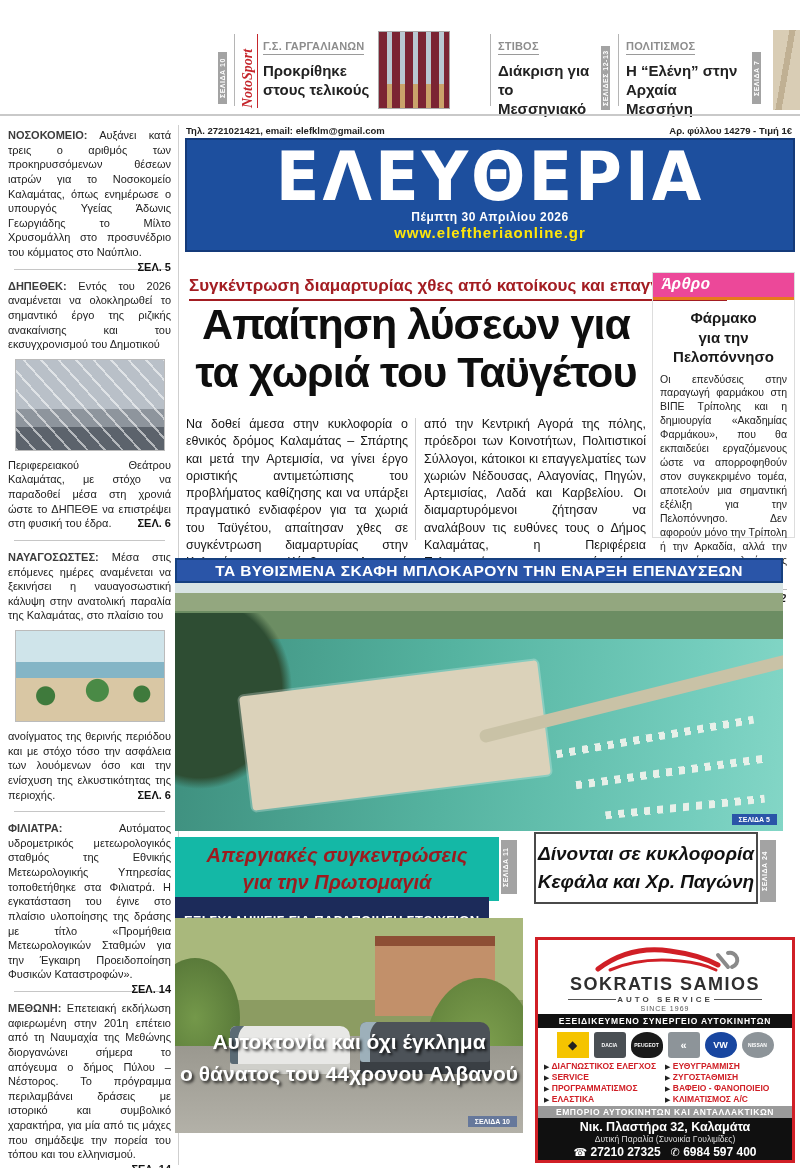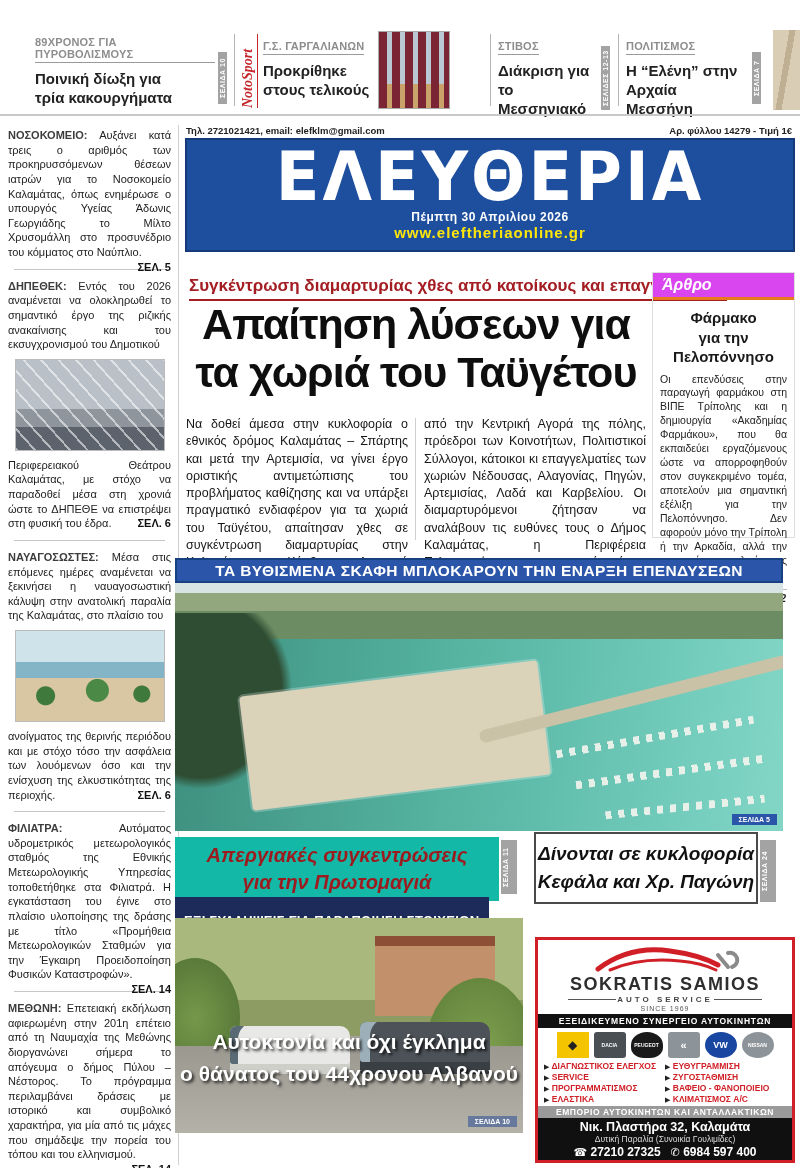--- a/index.html
+++ b/index.html
@@ -51,22 +51,22 @@
                  font-weight:bold;letter-spacing:-1px;line-height:1.12;color:#0e0e0e;}
   #lead-cols{left:186px;top:416px;width:460px;height:128px;}
   .lead-col{position:absolute;top:0;width:222px;font-size:12.5px;line-height:1.38;
             text-align:justify;color:#161616;}
   #lead-col1{left:0;}
   #lead-col2{left:238px;}
   #lead-colline{position:absolute;left:229px;top:2px;width:1px;height:122px;background:#cfcfcf;}
   .redsq{color:#c22026;font-size:11px;}
   
   #arthro{left:652px;top:272px;width:143px;height:266px;border:1px solid #ddd;box-sizing:border-box;}
-  #arthro-head{background:#d946ef;border-bottom:3px solid #e87a1e;color:#fff;
-               font-family:Liberation Sans, sans-serif;font-style:italic;font-weight:bold;
+  #arthro-head{background:#ec4899;border-bottom:3px solid #e87a1e;color:#fff;
+               font-family:Liberation Mono, monospace;font-style:italic;font-weight:bold;
                font-size:16px;padding:3px 0 3px 9px;}
   #arthro-title{font-size:15px;font-weight:bold;text-align:center;line-height:1.3;margin:8px 4px 6px;}
   #arthro-body{font-size:10.5px;line-height:1.33;text-align:justify;margin:0 7px;color:#222;}
   #arthro-hr{height:1px;background:#bbb;margin:7px 7px 3px;}
   #arthro-page{font-size:10px;font-weight:bold;font-style:italic;text-align:right;margin-right:8px;}
   
   #marina-banner{left:175px;top:558px;width:608px;height:25px;background:#2a55a8;
                  border:2px solid #16407f;box-sizing:border-box;color:#fff;font-weight:bold;
                  font-size:15.5px;text-align:center;line-height:21px;letter-spacing:.4px;}
   #marina-photo{left:175px;top:583px;width:608px;height:248px;overflow:hidden;
@@ -158,25 +158,20 @@
       repeating-linear-gradient(90deg,#7b2433 0 8px,rgba(0,0,0,0) 8px 13px),
       linear-gradient(#b9c8d2 0 68%,#caa36a 68% 100%);}
   #culture-photo{left:773px;top:30px;width:27px;height:80px;
      background:linear-gradient(100deg,#d9cdb5 0 40%,#c0b093 40% 55%,#d9cdb5 55% 100%);}
 </style>
 </head>
 <body>
 
 <div id="page">
 
-  <div class="abs" style="left:35px;top:36px;width:180px;">
-    <div class="ts-kicker">89ΧΡΟΝΟΣ ΓΙΑ ΠΥΡΟΒΟΛΙΣΜΟΥΣ</div>
-    <div class="ts-title preline">Ποινική δίωξη για
-τρία κακουργήματα</div>
-  </div>
   <div class="abs vbadge" style="left:218px;top:52px;height:48px;">ΣΕΛΙΔΑ 10</div>
   <div class="abs vline" style="left:234px;top:34px;height:72px;"></div>
   <div class="abs" id="notosport" style="left:240px;top:34px;height:74px;">NotoSport</div>
   <div class="abs" style="left:263px;top:36px;width:112px;">
     <div class="ts-kicker">Γ.Σ. ΓΑΡΓΑΛΙΑΝΩΝ</div>
     <div class="ts-title preline">Προκρίθηκε
 στους τελικούς</div>
   </div>
   <div class="abs" id="team-photo"></div>
   <div class="abs vline" style="left:490px;top:34px;height:72px;"></div>

